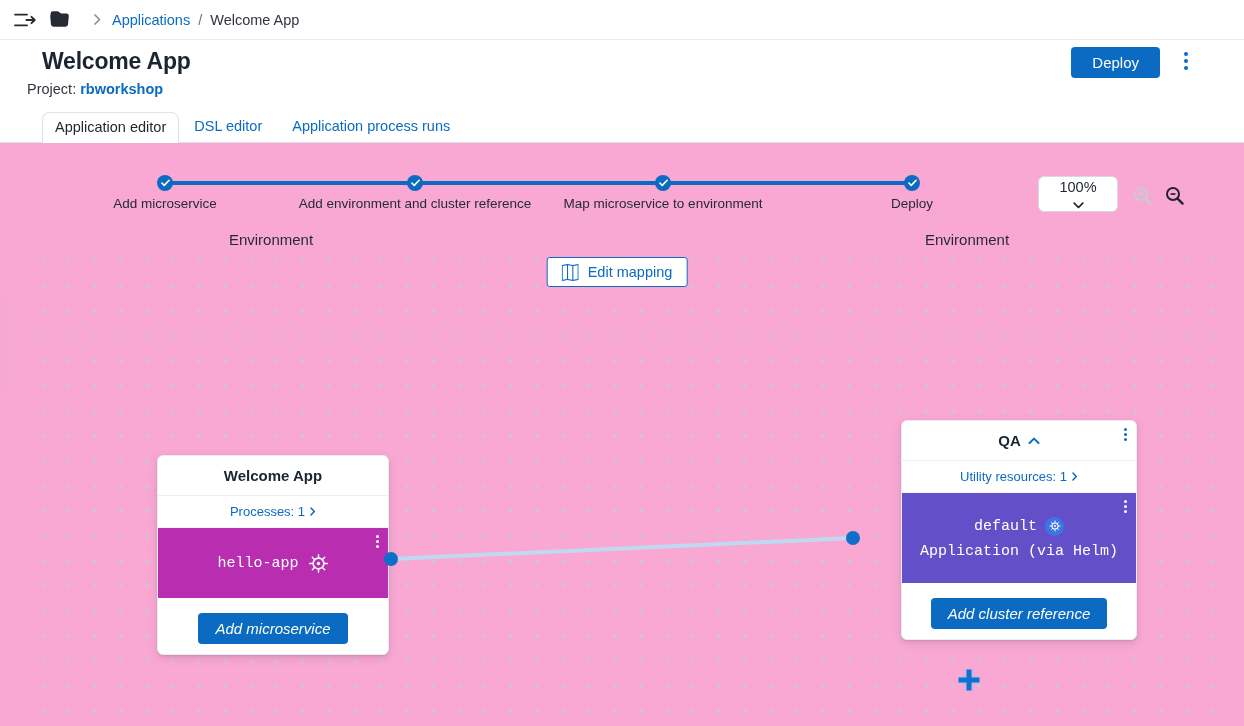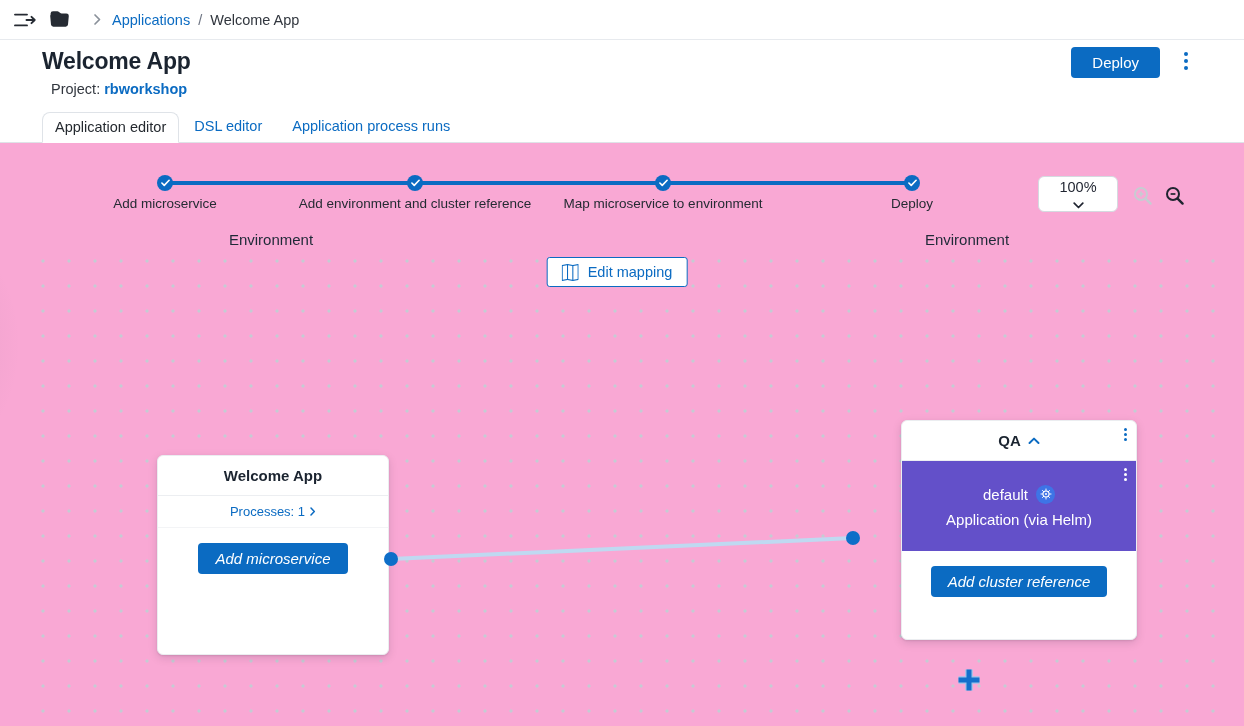--- a/index.html
+++ b/index.html
@@ -24,21 +24,21 @@
   .topbar{position:relative;height:40px;display:flex;align-items:center;padding:8px 14px;border-bottom:1px solid #E7EAEE;background:#fff;}
   .topbar .icon-btn{display:inline-flex;align-items:center;justify-content:center;margin-right:14px;color:#262B33;cursor:pointer;background:none;border:none;}
   .crumb-sep{margin:0 10px;color:#8A919A;display:inline-flex;}
   .crumb-link{color:var(--primary);font-size:14.5px;text-decoration:none;cursor:pointer;}
   .crumb-slash{margin:0 8px;color:var(--grey);font-size:14.5px;}
   .crumb-current{color:var(--ink-soft);font-size:14.5px;}
 
   
   .page-header{position:relative;height:72px;background:#fff;}
   .page-title{position:absolute;left:42px;top:8px;font-size:23px;font-weight:700;color:var(--ink);letter-spacing:-.2px;}
-  .project-line{position:absolute;left:51px;top:41px;font-size:14.5px;color:var(--ink-soft);}
+  .project-line{position:absolute;left:27px;top:41px;font-size:14.5px;color:var(--ink-soft);}
   .project-link{color:var(--primary);font-weight:700;text-decoration:none;cursor:pointer;margin-left:4px;}
   .deploy-btn{position:absolute;right:84px;top:7px;background:var(--primary);color:#fff;border:none;border-radius:4px;font-size:15px;padding:7px 21px;cursor:pointer;font-family:inherit;}
   .kebab{display:inline-flex;flex-direction:column;align-items:center;gap:3px;background:none;border:none;cursor:pointer;color:var(--primary);}
   .kebab i{width:4px;height:4px;border-radius:50%;background:currentColor;display:block;}
   .kebab.small{gap:2px;}
   .kebab.small i{width:3px;height:3px;}
   .header-kebab{position:absolute;right:56px;top:12px;}
 
   
   .tabbar{position:relative;height:31px;border-bottom:1px solid var(--border);display:flex;align-items:flex-end;padding-left:42px;background:#fff;}
@@ -74,21 +74,21 @@
 
   
   .node-card{position:absolute;background:#fff;border:1px solid #EBEDF0;border-radius:6px;box-shadow:0 1px 2px rgba(16,24,40,.10),0 3px 10px rgba(16,24,40,.13);z-index:3;}
   .card-app{left:157px;top:312px;width:232px;height:200px;}
   .card-env{left:901px;top:277px;width:236px;height:220px;}
   .card-head{position:relative;text-align:center;padding:11px 0 10px;border-bottom:1px solid var(--border-light);}
   .card-title{font-size:15px;font-weight:700;color:var(--ink);}
   .title-row{display:inline-flex;align-items:center;gap:7px;}
   .card-kebab{position:absolute;top:7px;right:9px;}
   .card-link-row{display:flex;align-items:center;justify-content:center;gap:5px;padding:8px 0;color:var(--primary);font-size:13px;cursor:pointer;border-bottom:1px solid #F3F4F6;}
-  .block{position:relative;color:#fff;display:flex;align-items:center;justify-content:center;cursor:pointer;}
+  .block{position:relative;color:#fff;display:flex;align-items:center;justify-content:center;cursor:pointer;font-family:Liberation Mono, monospace;}
   .block-magenta{height:70px;background:var(--magenta);gap:9px;font-size:15px;}
   .block-purple{height:90px;background:var(--purple);flex-direction:column;gap:7px;font-size:15px;}
   .block .kebab{position:absolute;top:7px;right:9px;color:#fff;}
   .block-line{display:inline-flex;align-items:center;gap:8px;}
   .card-footer{display:flex;align-items:center;justify-content:center;}
   .card-app .card-footer{height:61px;}
   .card-env .card-footer{height:60px;}
   .btn-primary{background:var(--primary);color:#fff;border:none;border-radius:4px;font-size:15px;padding:7px 17px;cursor:pointer;font-family:inherit;font-style:italic;}
   .k8s-badge{width:19px;height:19px;border-radius:50%;background:#3E74E6;display:inline-flex;align-items:center;justify-content:center;flex:none;}
 
@@ -210,38 +210,66 @@
     <div class="node-card card-app">
       <div class="card-head">
         <span class="card-title">Welcome App</span>
       </div>
       <div class="card-link-row">
         <span>Processes: 1</span>
         <svg width="6" height="9" viewBox="0 0 6 9" fill="none" stroke="currentColor" stroke-width="1.5" stroke-linecap="round" stroke-linejoin="round">
             <path d="M1 1l3.3 3.5L1 8"></path>
           </svg>
       </div>
+      <div class="block block-magenta">
+        <button class="kebab small" style="color:#fff">
+            <i></i>
+            <i></i>
+            <i></i>
+          </button>
+        <span>hello-app</span>
+        <svg width="21" height="21" viewBox="0 0 20 20" fill="none" stroke="#fff">
+          <circle cx="10" cy="10" r="5.1" stroke-width="1.5"></circle>
+          <circle cx="10" cy="10" r="1.6" fill="#fff" stroke="none"></circle>
+          <g stroke-width="1.4" stroke-linecap="round">
+            <line x1="10" y1="1.6" x2="10" y2="4.9"></line>
+              <line x1="10" y1="15.1" x2="10" y2="18.4"></line>
+            <line x1="1.6" y1="10" x2="4.9" y2="10"></line>
+              <line x1="15.1" y1="10" x2="18.4" y2="10"></line>
+            <line x1="4.1" y1="4.1" x2="6.4" y2="6.4"></line>
+              <line x1="13.6" y1="13.6" x2="15.9" y2="15.9"></line>
+            <line x1="13.6" y1="6.4" x2="15.9" y2="4.1"></line>
+              <line x1="4.1" y1="15.9" x2="6.4" y2="13.6"></line>
+          </g>
+        </svg>
+      </div>
       <div class="card-footer">
         <button class="btn-primary">Add microservice</button>
       </div>
     </div>
 
     <div class="node-card card-env">
       <div class="card-head">
         <span class="title-row">
           <span class="card-title">QA</span>
           <svg width="12" height="8" viewBox="0 0 12 8" fill="none" stroke="#0B6BC2" stroke-width="2" stroke-linecap="round" stroke-linejoin="round">
               <path d="M1.5 6 6 1.6 10.5 6"></path>
             </svg>
         </span>
         <button class="kebab small card-kebab">
             <i></i>
             <i></i>
             <i></i>
           </button>
+      </div>
+      <div class="card-link-row">
+        <span>Utility resources: 1</span>
+        <svg width="6" height="9" viewBox="0 0 6 9" fill="none" stroke="currentColor" stroke-width="1.5" stroke-linecap="round" stroke-linejoin="round">
+            <path d="M1 1l3.3 3.5L1 8"></path>
+          </svg>
       </div>
       <div class="block block-purple">
         <button class="kebab small" style="color:#fff">
             <i></i>
             <i></i>
             <i></i>
           </button>
         <span class="block-line">
           <span>default</span>
           <span class="k8s-badge">

